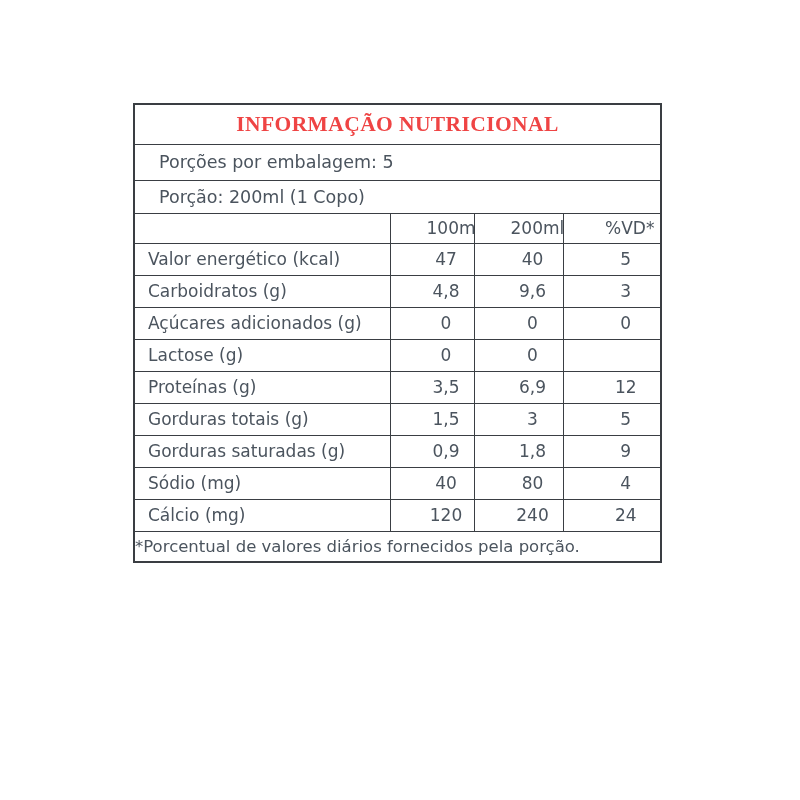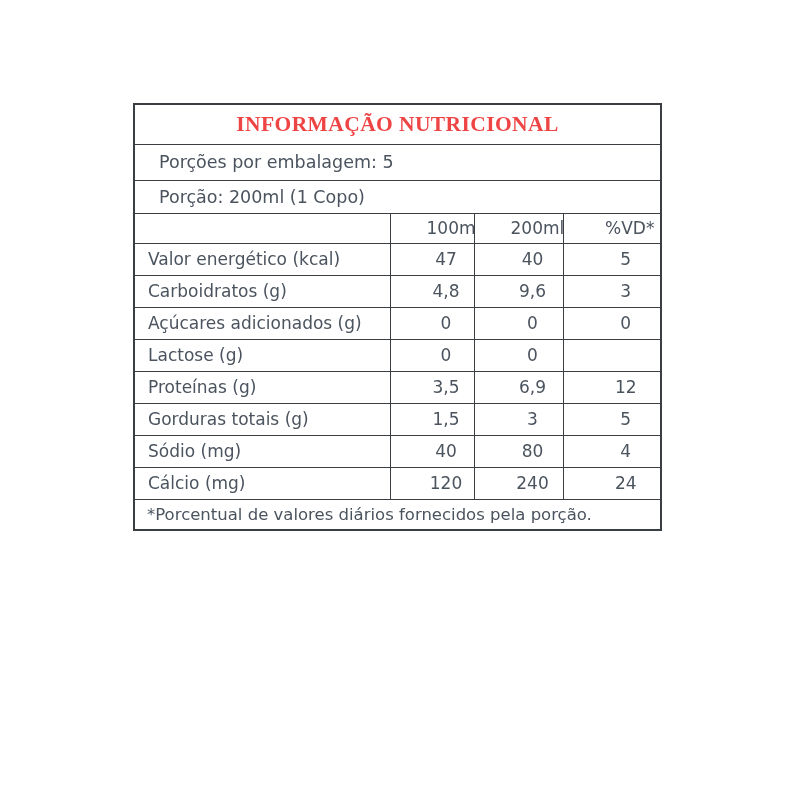--- a/index.html
+++ b/index.html
@@ -65,21 +65,20 @@
     font-size: 17px;
   }
   tr.r-data td.num {
     text-align: center;
     font-size: 17px;
     padding-left: 28px;
   }
   tr.r-foot { height: 31px; }
   tr.r-foot td {
     text-align: left;
-    padding-left: 12px;
     font-size: 16.5px;
   }
 </style>
 </head>
 <body>
 
 <div class="canvas">
   <table class="nutri">
     <colgroup>
       <col style="width:256px">
@@ -145,20 +144,26 @@
       <td class="num">12</td>
     </tr>
 
     <tr class="r-data">
       <td class="lbl">Gorduras totais (g)</td>
       <td class="num">1,5</td>
       <td class="num">3</td>
       <td class="num">5</td>
     </tr>
 
+    <tr class="r-data">
+      <td class="lbl">Gorduras saturadas (g)</td>
+      <td class="num">0,9</td>
+      <td class="num">1,8</td>
+      <td class="num">9</td>
+    </tr>
 
 
 
     <tr class="r-data">
       <td class="lbl">Sódio (mg)</td>
       <td class="num">40</td>
       <td class="num">80</td>
       <td class="num">4</td>
     </tr>
 

